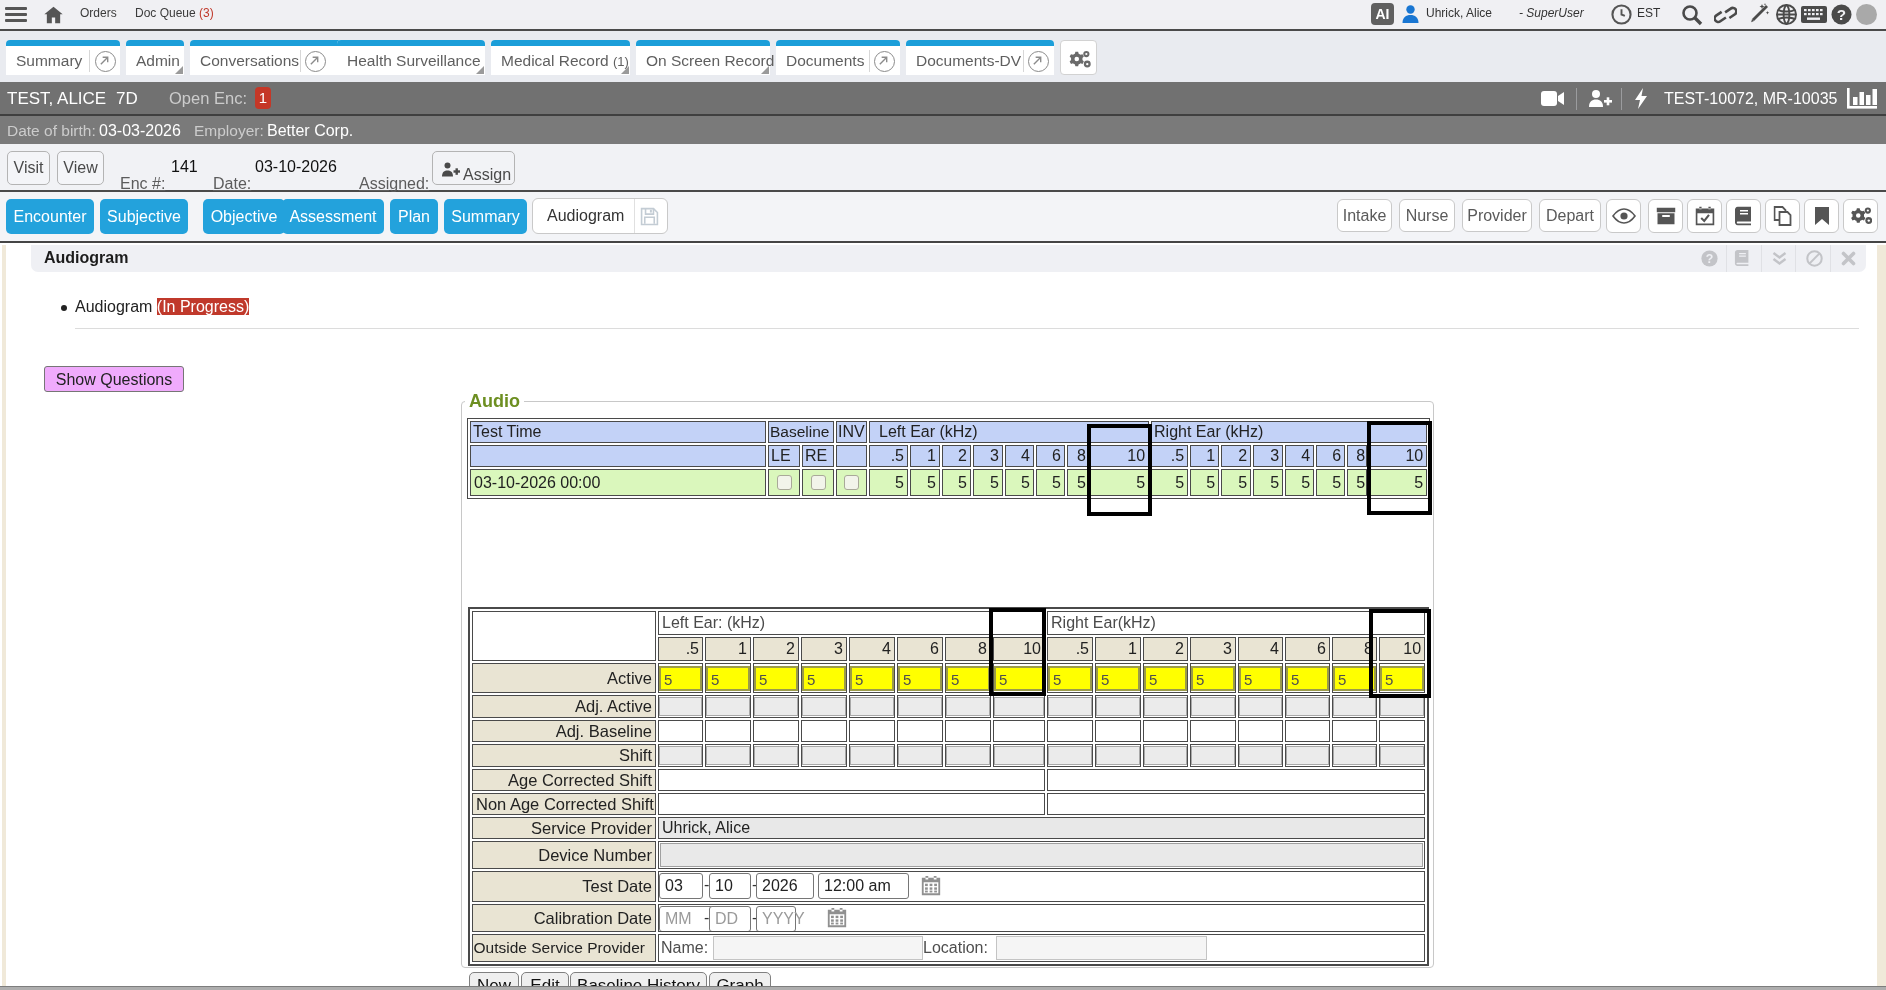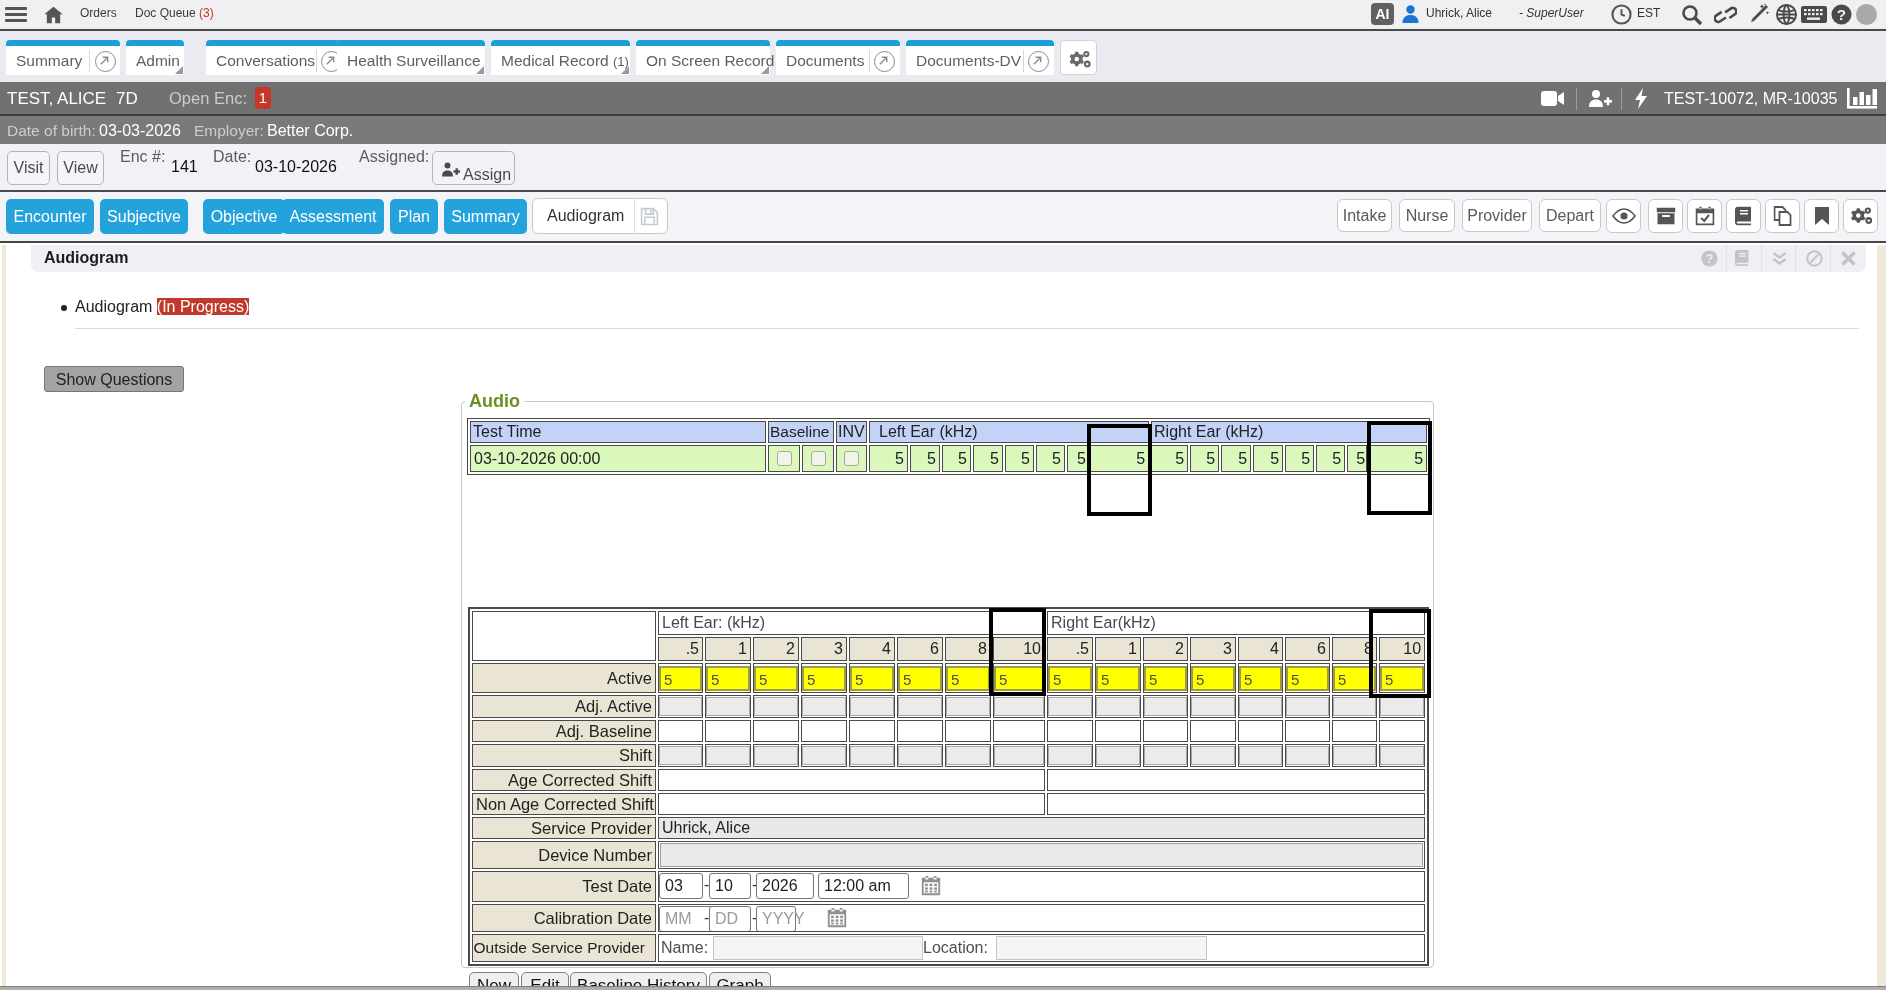--- a/index.html
+++ b/index.html
@@ -26,41 +26,41 @@
 
 #pbar1 { position:absolute; left:0; top:82px; width:1886px; height:32px; background:#717171; color:#fff; }
 #pbar2 { position:absolute; left:0; top:114px; width:1886px; height:30px; background:#7a7a7a; border-top:2px solid #3f3f3f; color:#fff; }
 .plight { color:#cccccc; }
 #encbadge { position:absolute; left:255px; top:5px; width:16px; height:22px; background:#c53727; color:#fff; border-radius:4px; text-align:center; line-height:22px; font-size:15px; }
 .pdiv { position:absolute; top:6px; width:1px; height:22px; background:#9b9c9e; }
 
 
 #visitrow { position:absolute; left:0; top:144px; width:1886px; height:48px; background:#f1f2f5; border-bottom:2px solid #4a4a4a; }
 .vbtn { position:absolute; top:7px; height:34px; background:#f4f5f8; border:1px solid #b4b4b4; border-radius:5px; color:#4a4a4a; font-size:16px; text-align:center; line-height:32px; }
-.vlbl { position:absolute; top:4px; color:#5c5c5c; font-size:16px; }
+.vlbl { position:absolute; top:31px; color:#5c5c5c; font-size:16px;text-decoration:underline; }
 .vval { position:absolute; top:14px; color:#111; font-size:16px; }
 
 
 #soaprow { position:absolute; left:0; top:192px; width:1886px; height:51px; background:#f3f4f7; border-bottom:2px solid #454545; }
 .sbtn { position:absolute; top:7px; height:35px; background:#23a2dc; border-radius:5px; color:#fff; font-size:16px; text-align:center; line-height:35px; }
 .wbtn { position:absolute; top:7px; height:33px; background:#fff; border:1px solid #c9c9c9; border-radius:6px; color:#5a5a5a; font-size:16px; text-align:center; }
 .ibtn { position:absolute; top:7px; width:35px; height:34px; background:#fff; border:1px solid #c9c9c9; border-radius:6px; color:#4e4e4e; }
 .ibtn svg { position:absolute; left:50%; top:50%; transform:translate(-50%,-50%); }
 #lbeige { position:absolute; left:2px; top:245px; width:4px; height:745px; background:#f0e9d9; }
 #rbeige { position:absolute; left:1877px; top:245px; width:9px; height:745px; background:#f0e9d9; }
 #panelhdr { position:absolute; left:31px; top:245px; width:1835px; height:27px; background:#eff0f4; border-radius:0 0 7px 7px; }
 #panelhdr b { position:absolute; left:13px; top:4px; font-size:16px; color:#1c1c1c; }
 .phico { position:absolute; top:5px; color:#c3c4c8; }
 .phdiv { position:absolute; top:0px; width:1px; height:27px; background:#e0e1e5; }
 
 #bullet { position:absolute; left:61px; top:305px; width:6px; height:6px; border-radius:50%; background:#222; }
 #bullline { position:absolute; left:75px; top:298px; font-size:16px; color:#222; }
 #inprog { background:#c0392b; color:#fff; }
 #hr1 { position:absolute; left:75px; top:328px; width:1784px; height:1px; background:#dcdcdc; }
-#showq { position:absolute; left:44px; top:366px; width:140px; height:26px; background:#a3a3a3; border:1px solid #767676; border-radius:3px; font-size:16px; color:#222; text-align:center; line-height:25px; }
+#showq { position:absolute; left:44px; top:366px; width:140px; height:26px; background:#f0abfc; border:1px solid #767676; border-radius:3px; font-size:16px; color:#222; text-align:center; line-height:25px; }
 
 
 #fset { position:absolute; left:461px; top:401px; width:973px; height:567px; border:1px solid #c8c8c8; border-radius:4px; }
 #fleg { position:absolute; left:465px; top:391px; background:#fff; padding:0 4px; font-size:18px; font-weight:bold; color:#6d8f21; }
 
 
 table { border-collapse:separate; border-spacing:2px; background:#fff; }
 #t1 { position:absolute; left:467px; top:418px; width:963px; table-layout:fixed; border:1px solid #4a4a4a; }
 #t1 td { border:1px solid #4a4a4a; font-size:16px; padding:0 3px; overflow:hidden; white-space:nowrap; }
 #t1 .bl { background:#c3d2f7; }
@@ -162,21 +162,21 @@
         <svg width="11" height="11" viewBox="0 0 12 12" stroke="#8b8b8b" stroke-width="1.5" fill="none">
           <path d="M2 10 L9 3 M4 2.5 H9.5 V8"></path>
         </svg>
       </div>
   </div>
   <div class="tab" style="left:126px;width:58px">
       <div class="bluetop"></div>
       <span class="lbl">Admin</span>
       <div class="fold"></div>
     </div>
-  <div class="tab" style="left:206px;width:160px">
+  <div class="tab" style="left:190px;width:160px">
       <div class="bluetop"></div>
       <span class="lbl">Conversations</span>
     <div class="tabdiv" style="left:110px"></div>
     <div class="cicon" style="left:115px">
         <svg width="11" height="11" viewBox="0 0 12 12" stroke="#8b8b8b" stroke-width="1.5" fill="none">
           <path d="M2 10 L9 3 M4 2.5 H9.5 V8"></path>
         </svg>
       </div>
   </div>
   <div class="tab" style="left:337px;width:148px">
@@ -405,20 +405,42 @@
       <col style="width:58px">
 </colgroup>
 <tbody>
       <tr style="height:22px">
  <td class="bl" style="padding:0 2px">Test Time</td>
  <td class="bl" colspan="2" style="padding:0 1px;font-size:15.5px">Baseline</td>
  <td class="bl" style="padding:0 1px">INV</td>
  <td class="bl" colspan="8" style="padding:0 9px">Left Ear (kHz)</td>
  <td class="bl" colspan="8" style="padding:0 2px">Right Ear (kHz)</td>
 </tr>
+<tr style="height:22px">
+ <td class="bl">&nbsp;</td>
+ <td class="bl" style="padding:0 2px">LE</td>
+ <td class="bl" style="padding:0 2px">RE</td>
+ <td class="bl">&nbsp;</td>
+ <td class="bl num">.5</td>
+        <td class="bl num">1</td>
+        <td class="bl num">2</td>
+        <td class="bl num">3</td>
+        <td class="bl num">4</td>
+        <td class="bl num">6</td>
+        <td class="bl num" style="padding-right:1px">8</td>
+        <td class="bl num">10</td>
+ <td class="bl num">.5</td>
+        <td class="bl num">1</td>
+        <td class="bl num">2</td>
+        <td class="bl num">3</td>
+        <td class="bl num">4</td>
+        <td class="bl num">6</td>
+        <td class="bl num" style="padding-right:1px">8</td>
+        <td class="bl num">10</td>
+</tr>
 <tr style="height:27px">
  <td class="gr">03-10-2026 00:00</td>
  <td class="gr">
           <div class="cb"></div>
         </td>
  <td class="gr">
           <div class="cb"></div>
         </td>
  <td class="gr">
           <div class="cb"></div>

